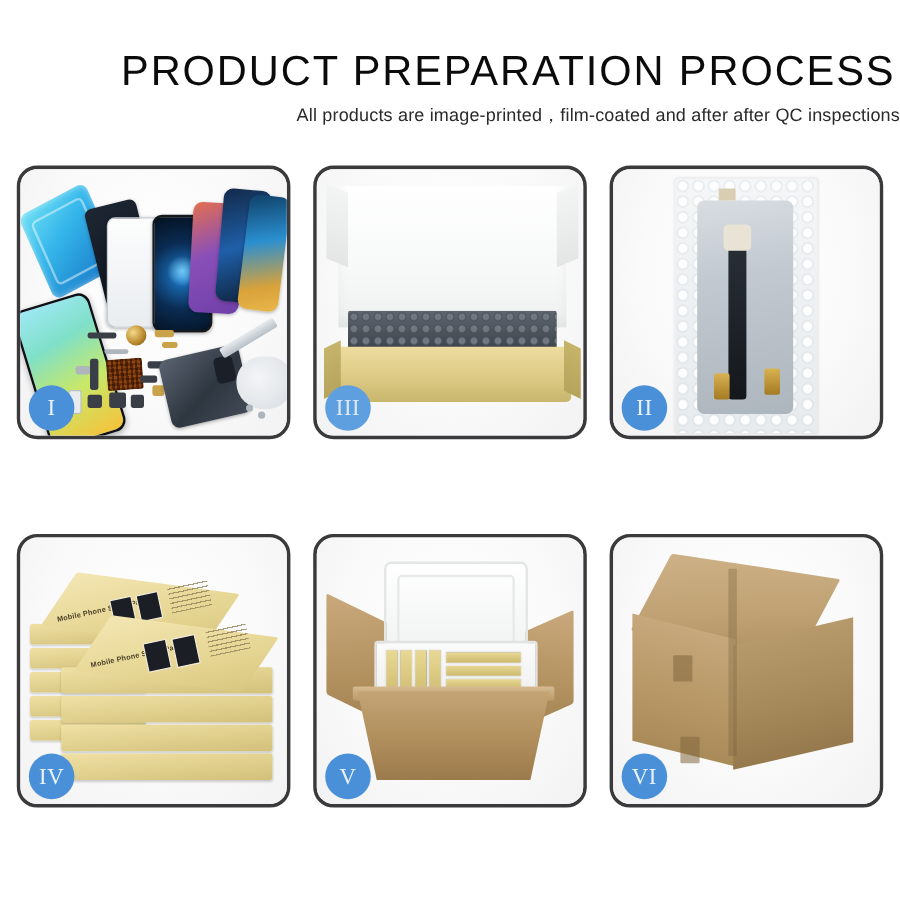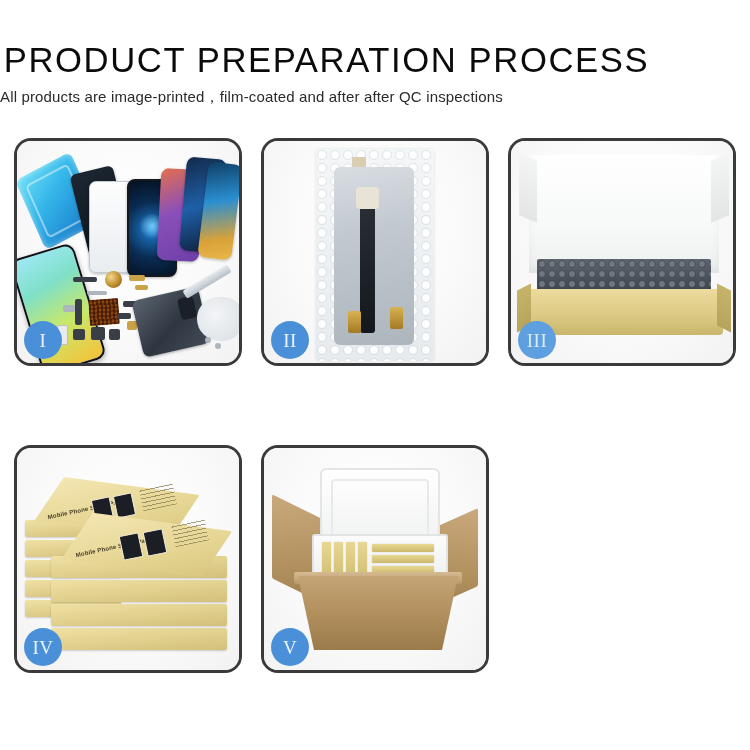--- a/index.html
+++ b/index.html
@@ -20,21 +20,21 @@
     height: 750px;
     background: #ffffff;
   }
 
   
   .header {
     position: absolute;
     top: 40px;
     left: 0;
     width: 750px;
-    text-align: left;
+    text-align: right;
   }
   .title {
     font-family: "Liberation Sans", sans-serif;
     font-size: 35px;
     font-weight: 400;
     letter-spacing: 1.6px;
     line-height: 40px;
     color: #0b0b0b;
     white-space: nowrap;
     transform: scaleX(0.99);
@@ -397,41 +397,41 @@
           <div class="part lt" style="left:198px;top:202px;width:6px;height:6px;border-radius:50%;"></div>
         </div>
       </div>
       <div class="badge">
         <span>I</span>
       </div>
     </div>
 
     <div class="panel">
       <div class="panel-inner">
+        <div class="boxlid"></div>
+        <div class="boxfoam"></div>
+        <div class="boxbase"></div>
+      </div>
+      <div class="badge pale">
+        <span>III</span>
+      </div>
+    </div>
+
+    <div class="panel">
+      <div class="panel-inner">
         <div class="bubblebag">
           <div class="innerscreen"></div>
           <div class="flexstrip"></div>
           <div class="tapebit" style="left:36px;top:8px;"></div>
           <div class="goldtab" style="left:32px;top:162px;"></div>
           <div class="goldtab" style="left:74px;top:158px;"></div>
         </div>
       </div>
       <div class="badge">
         <span>II</span>
-      </div>
-    </div>
-
-    <div class="panel">
-      <div class="panel-inner">
-        <div class="boxlid"></div>
-        <div class="boxfoam"></div>
-        <div class="boxbase"></div>
-      </div>
-      <div class="badge pale">
-        <span>III</span>
       </div>
     </div>
 
     <div class="panel">
       <div class="panel-inner">
         <div class="stack">
 
           <div class="sbox" style="left:2px;top:56px;width:96px;height:17px;"></div>
           <div class="sbox" style="left:2px;top:76px;width:96px;height:17px;"></div>
           <div class="sbox" style="left:2px;top:96px;width:96px;height:17px;"></div>
@@ -477,15 +477,28 @@
           <div class="ybar" style="left:58px;top:41px;width:62px;height:8px;"></div>
         </div>
         <div class="cartonrim"></div>
         <div class="cartonfront"></div>
       </div>
       <div class="badge">
         <span>V</span>
       </div>
     </div>
 
+    <div class="panel">
+      <div class="panel-inner">
+        <div class="c-top"></div>
+        <div class="c-left"></div>
+        <div class="c-right"></div>
+        <div class="c-seam"></div>
+        <div class="c-tape" style="left:50px;top:98px;"></div>
+        <div class="c-tape" style="left:56px;top:166px;"></div>
+      </div>
+      <div class="badge">
+        <span>VI</span>
+      </div>
+    </div>
 
   </div>
 </div>
 
 </body></html>

